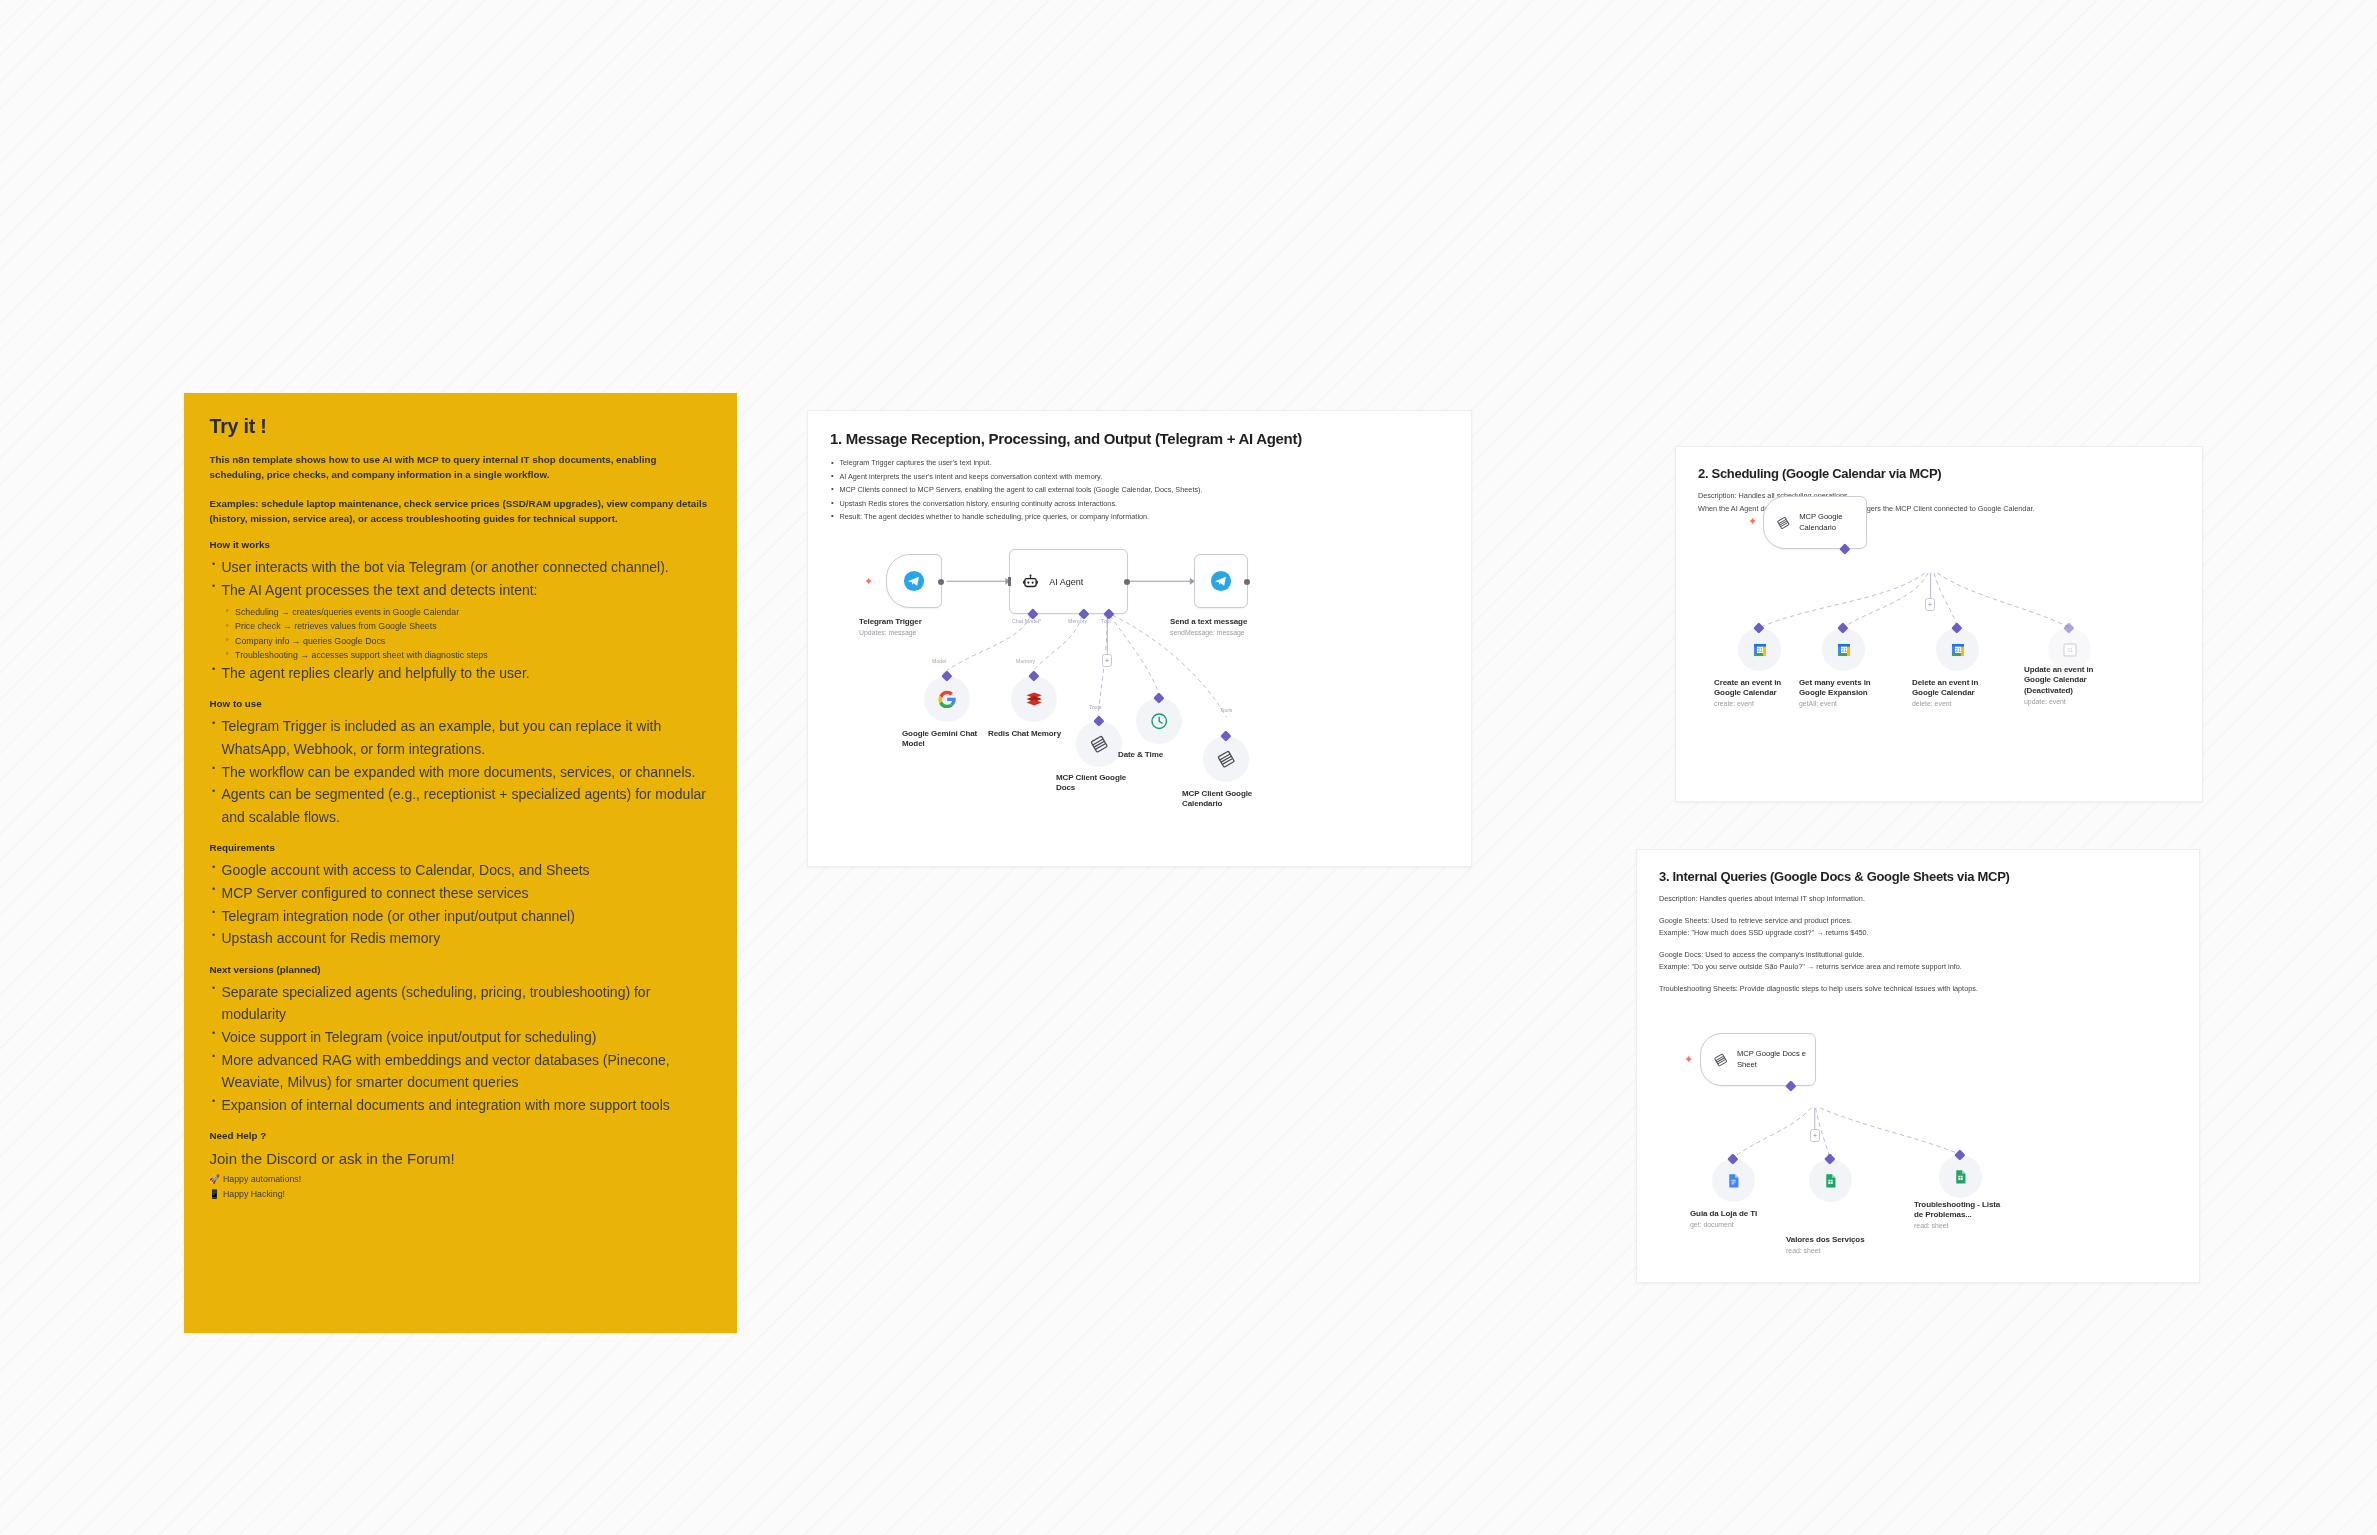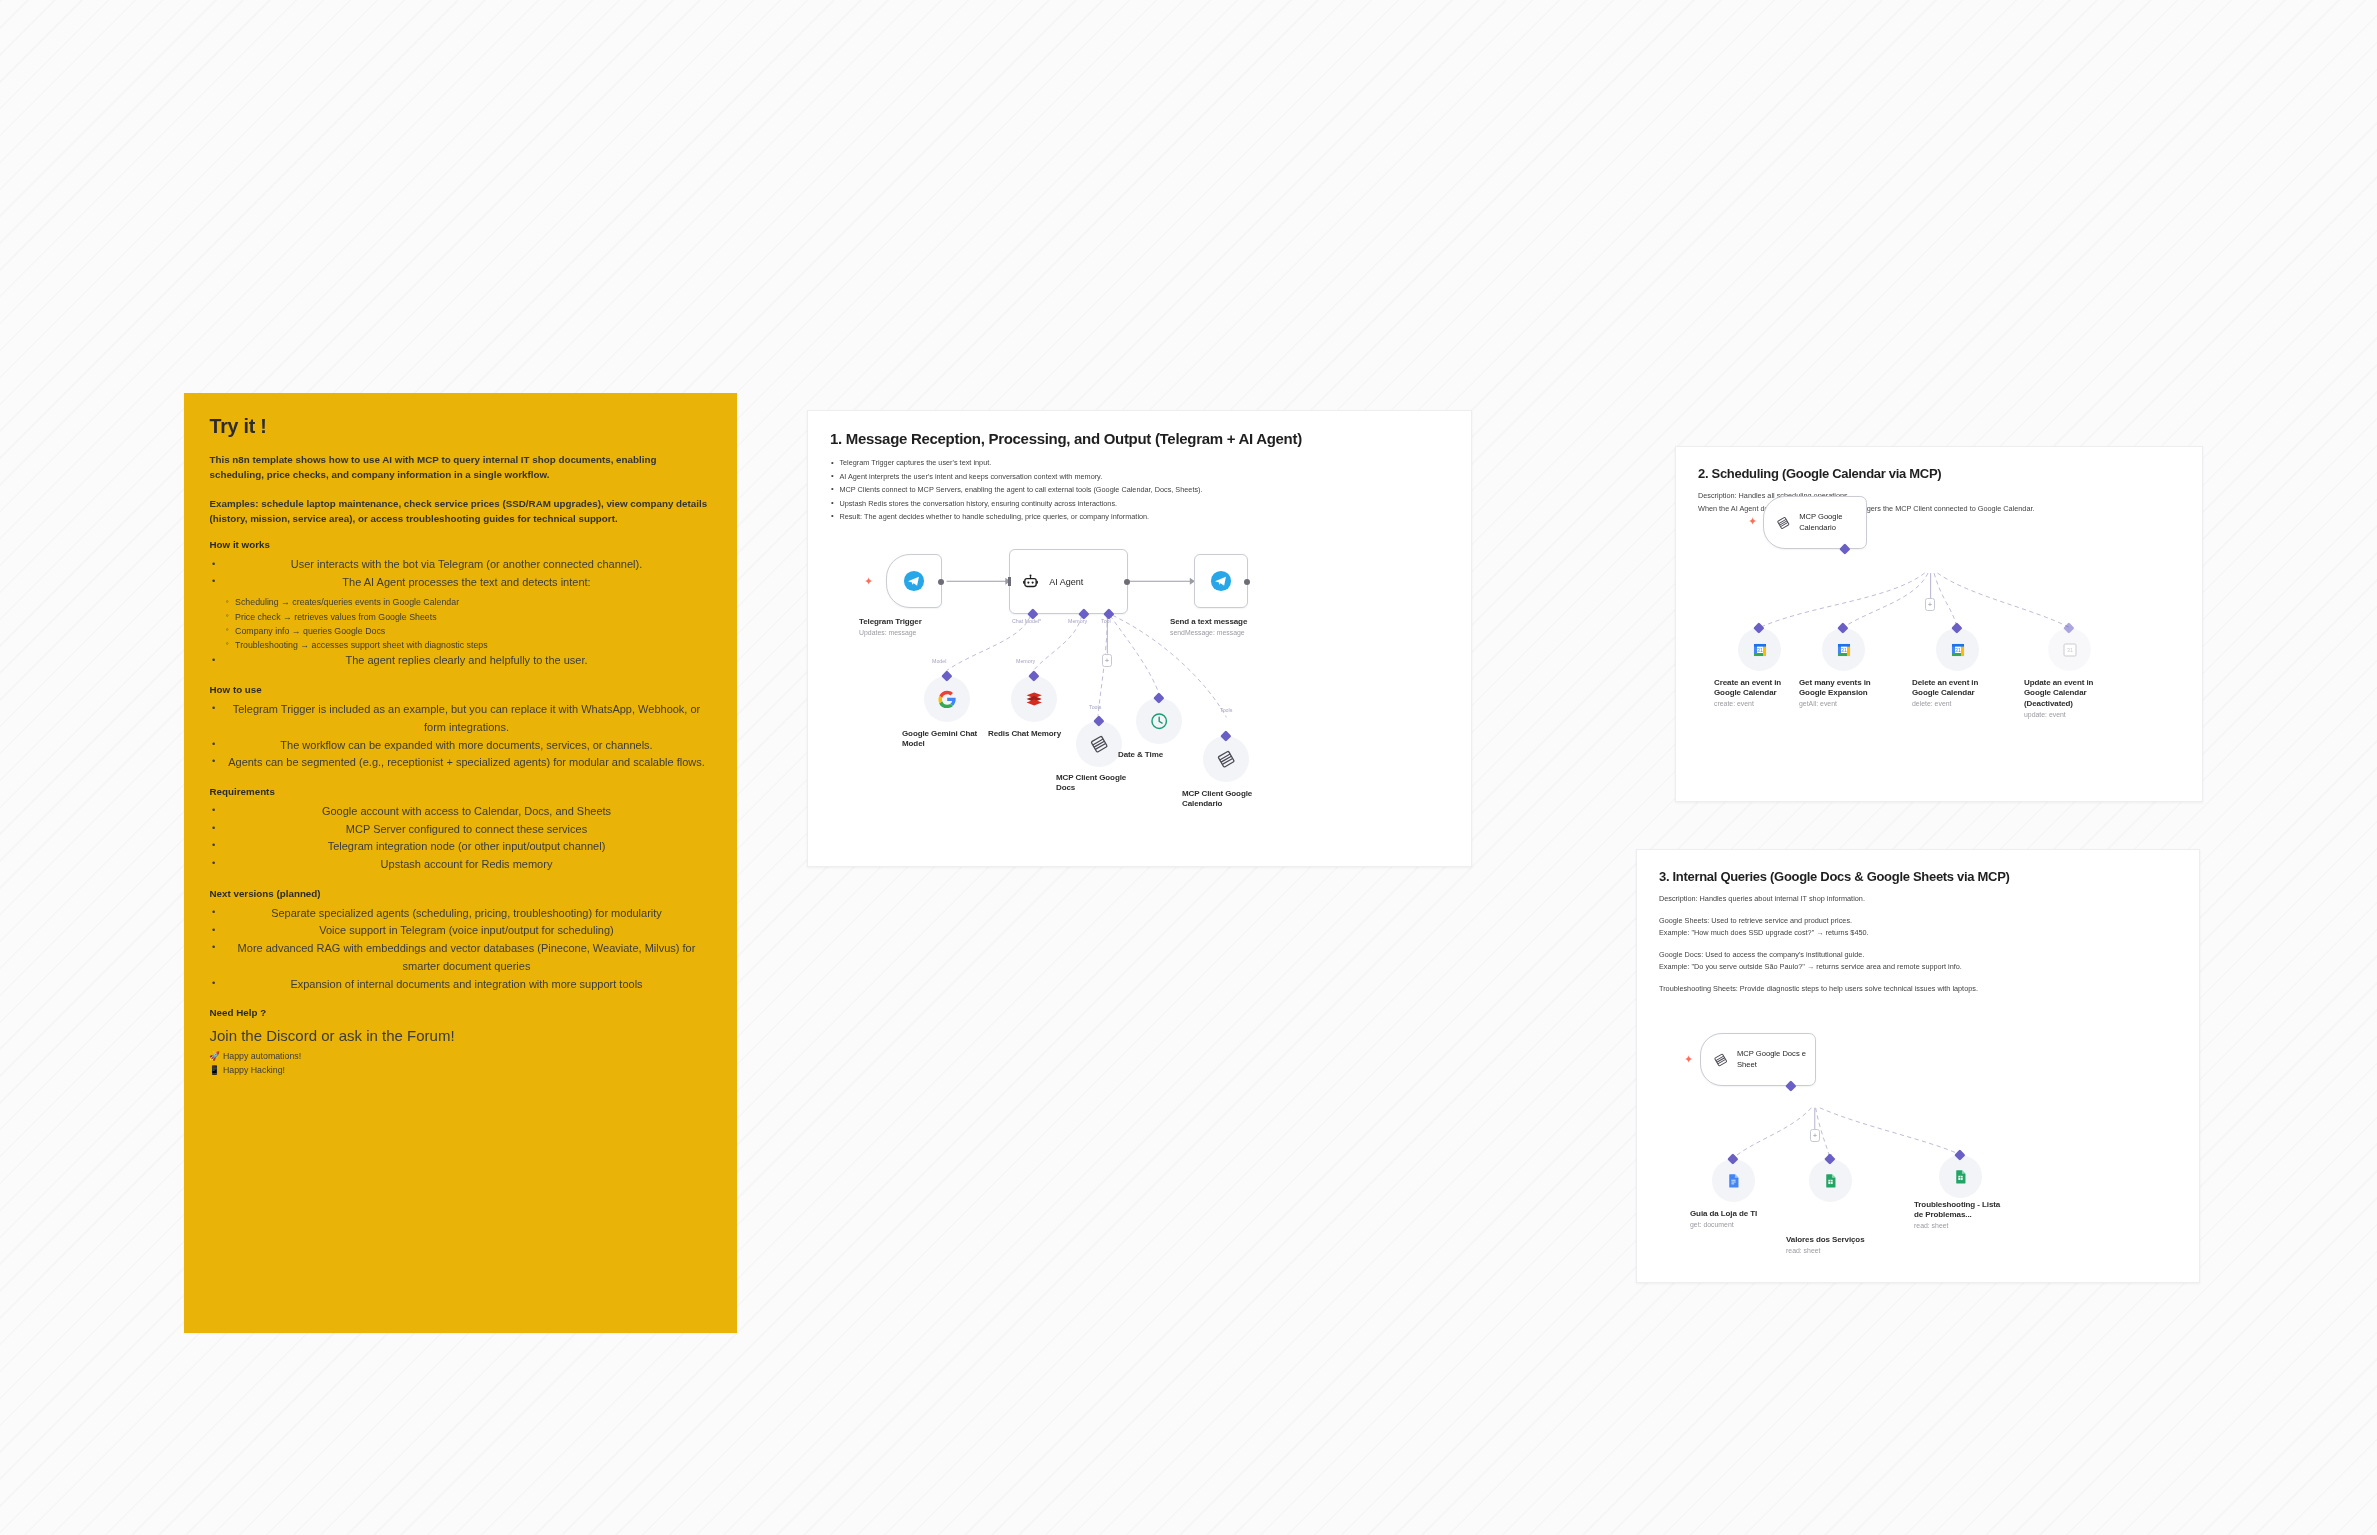--- a/index.html
+++ b/index.html
@@ -36,22 +36,22 @@
   }
   .note-p {
     font-size: 9.8px; font-weight: 700; line-height: 1.55;
     margin-bottom: 13.6px; color: #333;
   }
   .note-h2 {
     font-size: 9.8px; font-weight: 700; margin: 13.6px 0 6px; color: #2b2b2b;
   }
   .note-ul { list-style: none; margin-bottom: 3.4px; }
   .note-ul > li {
-    font-size: 11px; line-height: 1.62; position: relative;
-    padding-left: 12px; color: #3c3c3c; text-align: center;
+    font-size: 14px; line-height: 1.62; position: relative;
+    padding-left: 12px; color: #3c3c3c;
   }
   .note-ul > li::before {
     content: "•"; position: absolute; left: 2.6px; top: -0.9px; font-size: 9.4px;
   }
   .note-sub { list-style: none; margin-left: 13.6px; }
   .note-sub > li {
     font-size: 8.8px; line-height: 1.62; position: relative;
     padding-left: 12px; color: #3c3c3c;
   }
   .note-sub > li::before {
@@ -416,21 +416,21 @@
       <div class="node-sub">delete: event</div>
     </div>
 
     <div class="node-circle" style="left:372px; top:181px; width:43px; height:43px; opacity:0.55;">
       <svg class="ico" width="18" height="18" viewBox="0 0 24 24">
         <rect x="4" y="4" width="16" height="16" rx="1.5" fill="#fff" stroke="#9aa0a6" stroke-width="1.3"></rect>
         <text x="12" y="15" font-size="7" fill="#9aa0a6" text-anchor="middle" font-family="sans-serif">31</text>
       </svg>
       <span class="diamond" style="left:17px; top:-4.3px; opacity:1;"></span>
     </div>
-    <div class="node-label" style="left:348px; top:231px; width:90px;">
+    <div class="node-label" style="left:348px; top:218px; width:90px;">
       <span>Update an event in Google Calendar (Deactivated)</span>
       <div class="node-sub">update: event</div>
     </div>
   </div>
 </div>
 
 <div class="panel" id="panel-3">
   <div class="panel-head">
     <div class="panel-title small">3. Internal Queries (Google Docs &amp; Google Sheets via MCP)</div>
     <div class="panel-desc">

